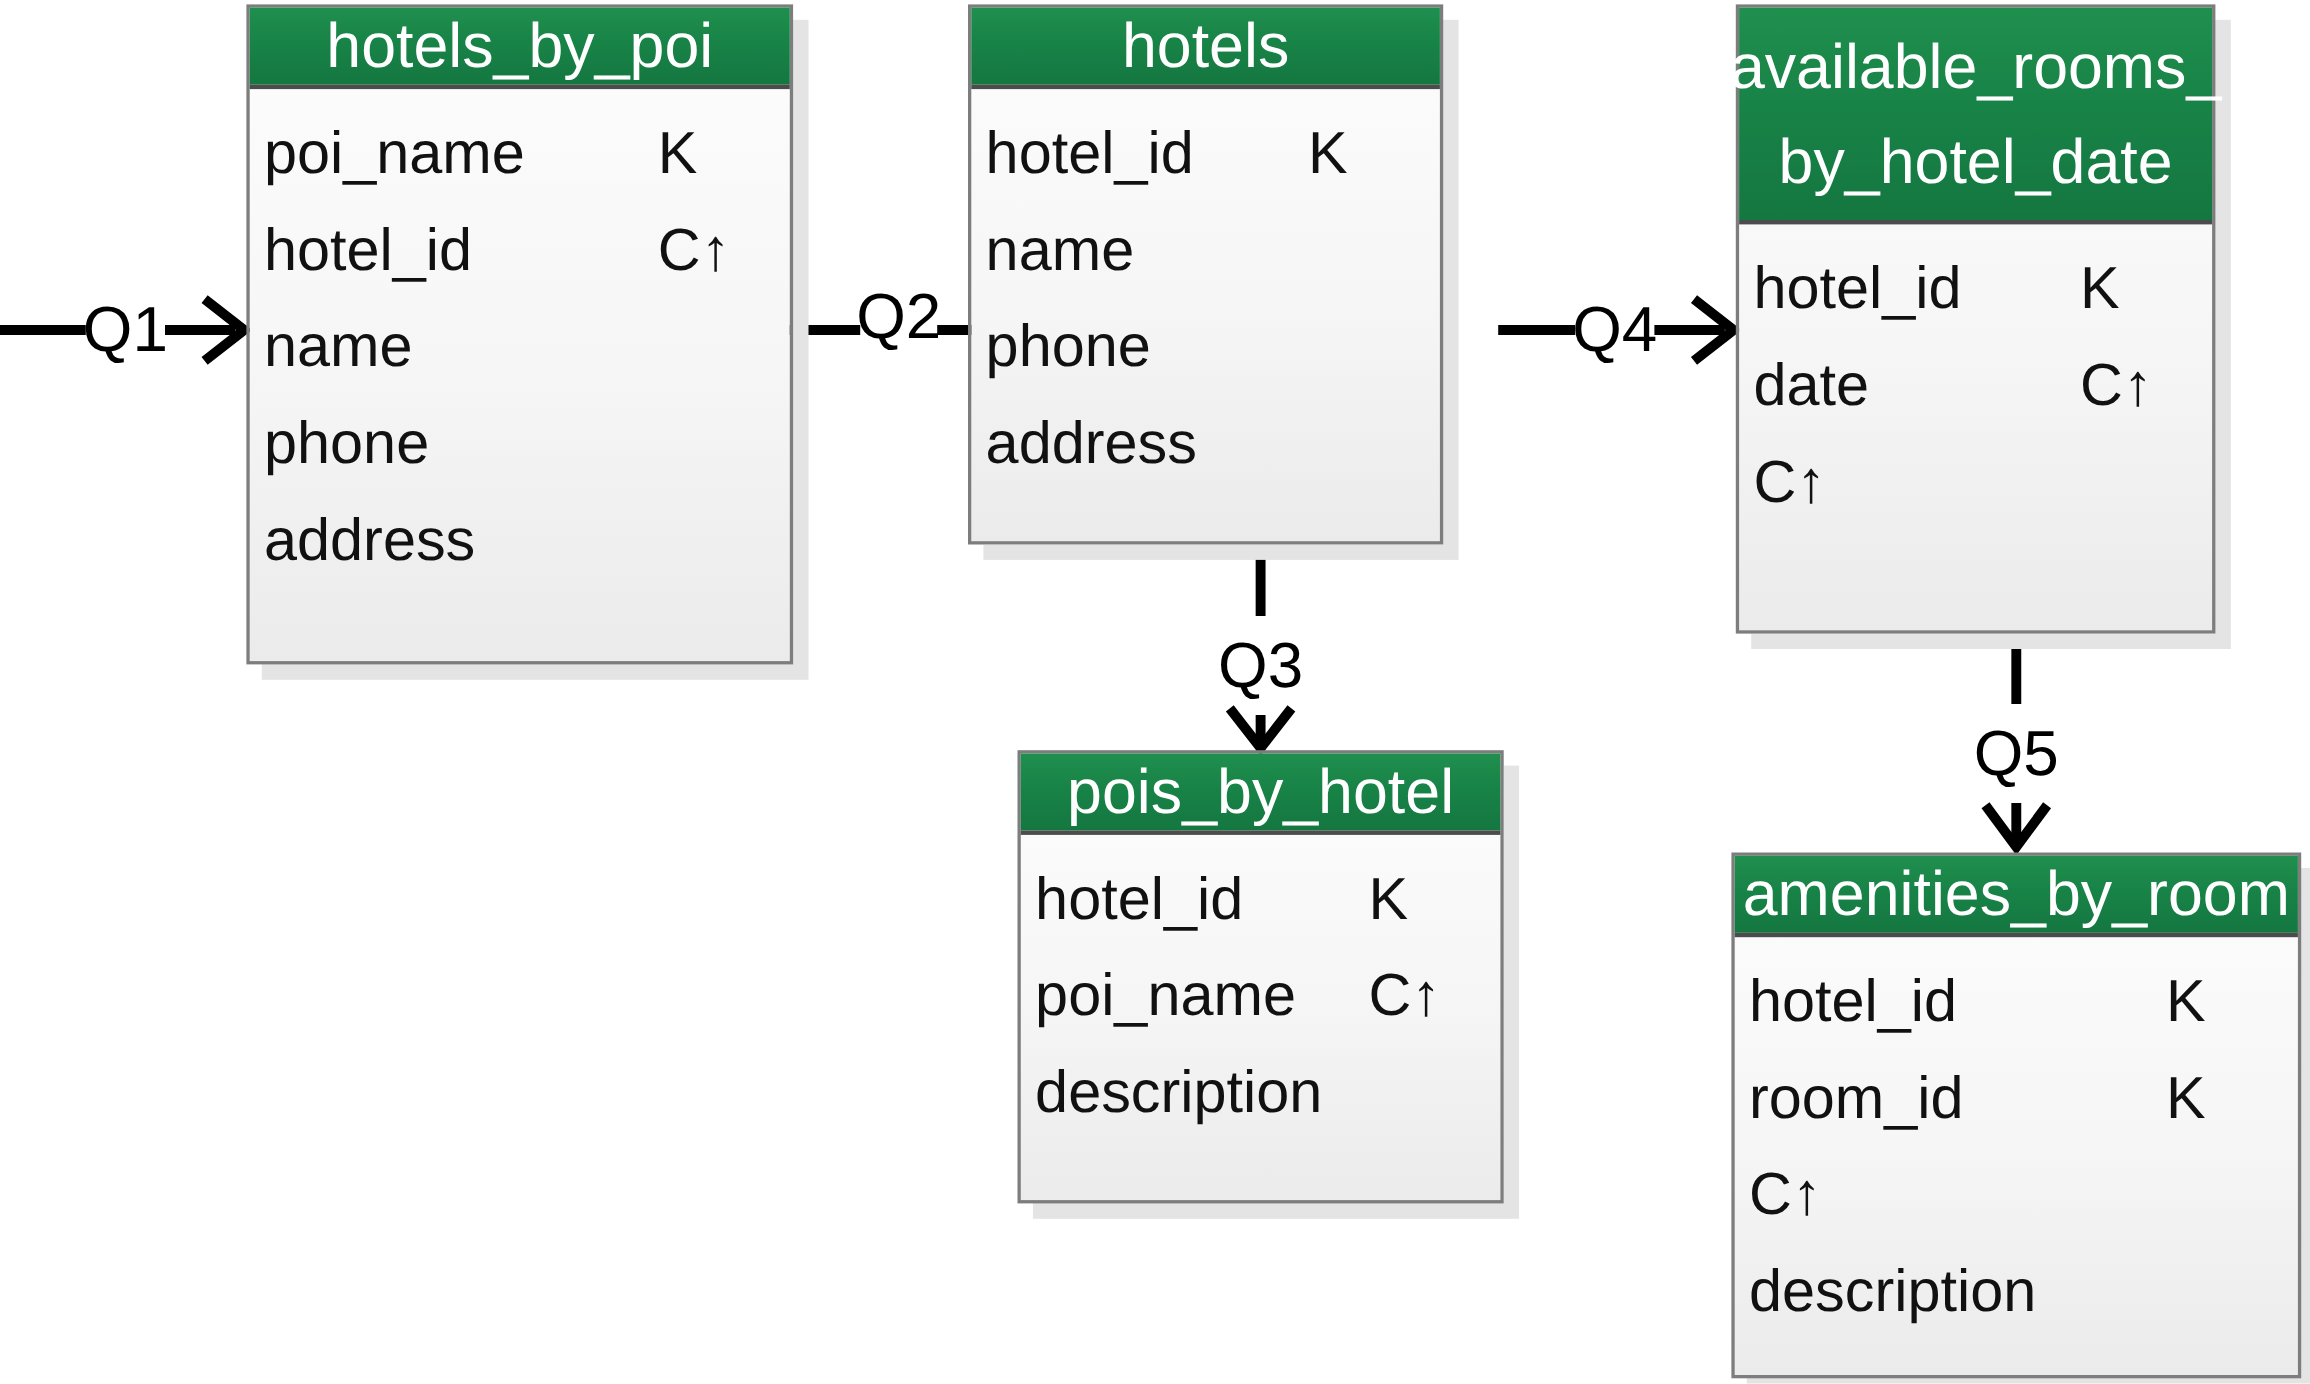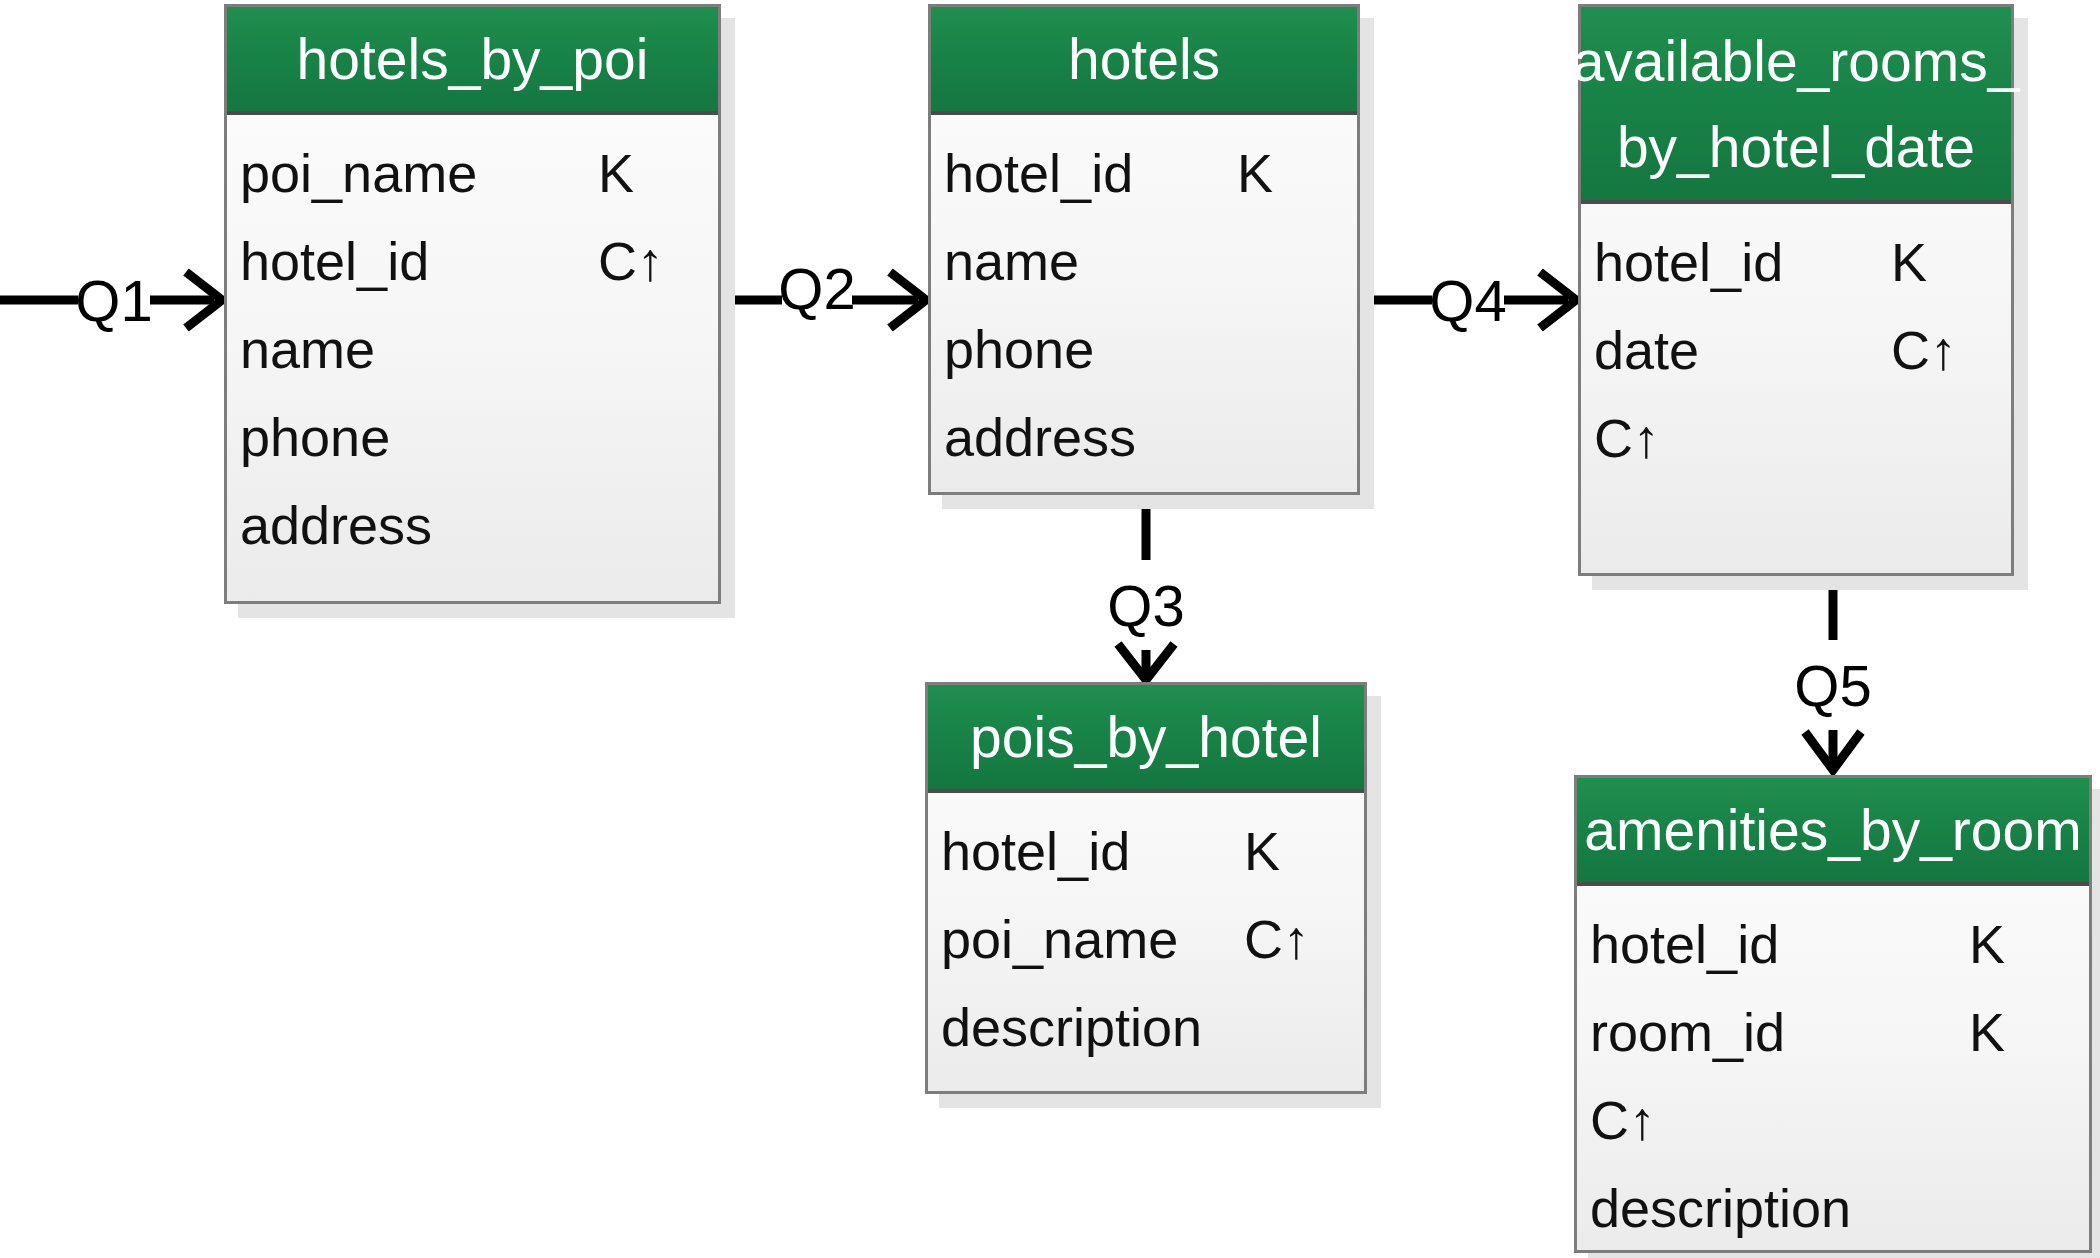--- a/index.html
+++ b/index.html
@@ -14,21 +14,21 @@
     box-shadow:14px 14px 0 0 #e4e4e4;
   }
   .thead{
     box-sizing:border-box;width:100%;
     background:linear-gradient(180deg,#1f8f4e 0%,#188347 45%,#147740 100%);
     border-bottom:4px solid #4c4c4c;
     color:#fff;font-size:57px;letter-spacing:0px;
     display:flex;flex-direction:column;justify-content:center;align-items:center;
     line-height:86px;
   }
-  .thead.h1{height:108px;}
+  .thead.h1{height:74px;}
   .thead.h2{height:197px;}
   .tbody{padding:14px 0 0 0;}
   .frow{
     display:flex;align-items:center;height:88px;
     padding:0 10px 0 13px;font-size:54px;
   }
   .fname{flex:1 1 auto;white-space:nowrap;}
   .fkey{flex:0 0 110px;white-space:nowrap;}
   .qlabel{
     position:absolute;transform:translate(-50%,-50%);
@@ -91,21 +91,21 @@
         <span class="fname">phone</span>
         <span class="fkey"></span>
       </div>
       <div class="frow">
         <span class="fname">address</span>
         <span class="fkey"></span>
       </div>
     </div>
   </div>
 
-  <div class="dbtable" style="left:928px;top:4px;width:432px;height:491px;">
+  <div class="dbtable" style="left:880px;top:4px;width:432px;height:491px;">
     <div class="thead h1">
       <span>hotels</span>
     </div>
     <div class="tbody">
       <div class="frow">
         <span class="fname">hotel_id</span>
         <span class="fkey">K</span>
       </div>
       <div class="frow">
         <span class="fname">name</span>

